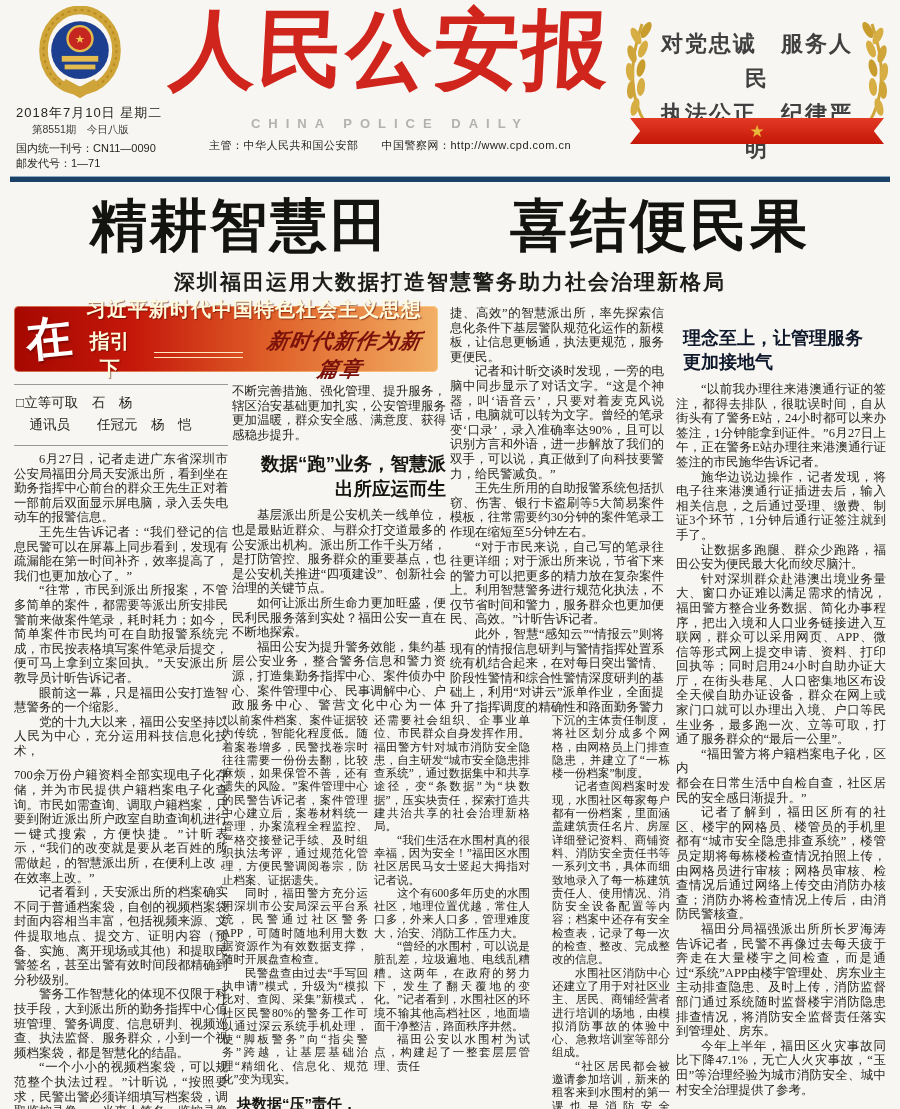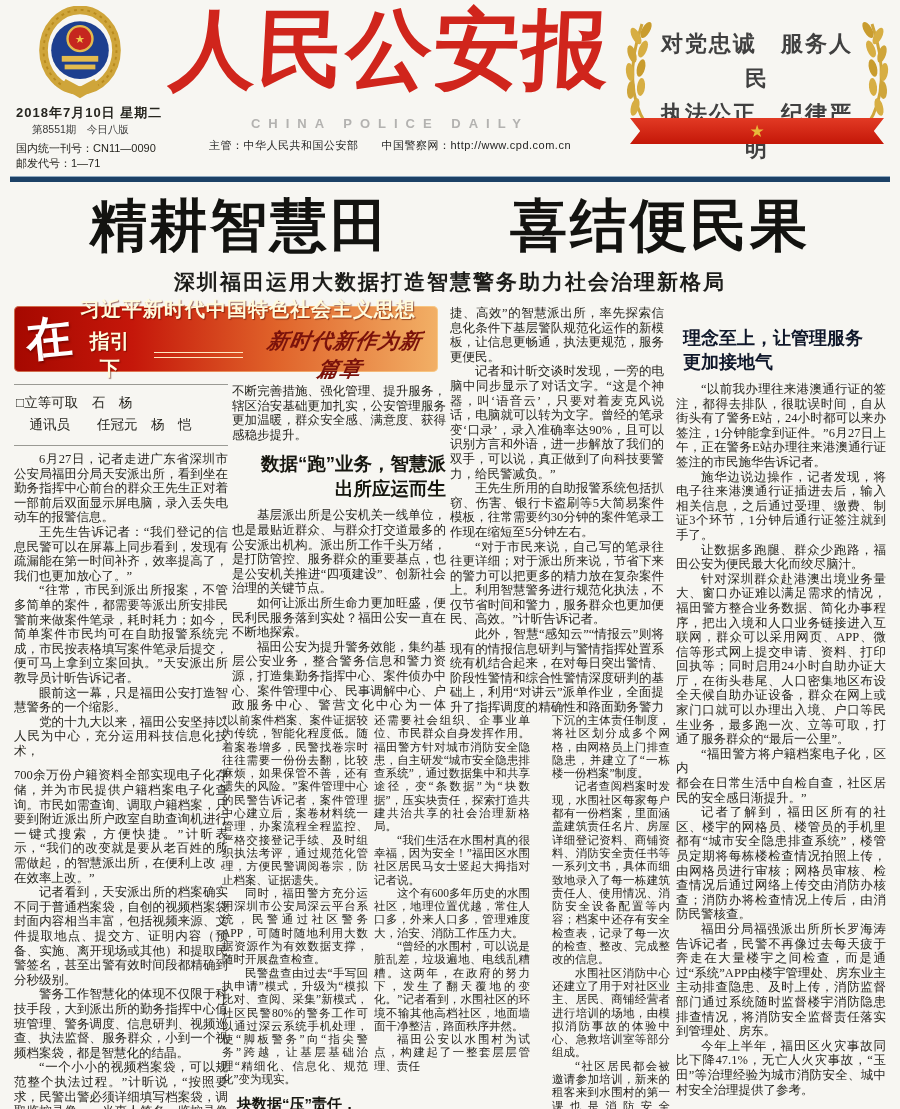--- a/index.html
+++ b/index.html
@@ -1,20 +1,20 @@
 <!DOCTYPE html>
 <html><head>
 <meta charset="utf-8">
 <style>
   html,body{margin:0;padding:0;background:#e8e8e6;}
   .paper{position:relative;width:900px;height:1109px;background:#f7f6f2;overflow:hidden;
          font-family:"Liberation Serif","DejaVu Serif",serif;color:#26251f;}
   
   .emblem{position:absolute;left:36px;top:6px;width:88px;height:96px;}
-  .date1{position:absolute;left:16px;top:104px;font-size:13px;font-weight:bold;letter-spacing:1px;font-family:"Liberation Sans",sans-serif;}
+  .date1{position:absolute;left:16px;top:104px;font-size:13px;font-weight:normal;letter-spacing:1px;font-family:"Liberation Sans",sans-serif;}
   .date2{position:absolute;left:32px;top:123px;font-size:10.5px;color:#3a3a3a;font-family:"Liberation Sans",sans-serif;}
   .issn{position:absolute;left:16px;top:141px;font-size:11px;font-family:"Liberation Sans",sans-serif;}
   .postal{position:absolute;left:16px;top:156px;font-size:11px;font-family:"Liberation Sans",sans-serif;}
   .title-block{position:absolute;left:150px;top:0;width:480px;text-align:center;}
   .nameplate{font-size:86px;line-height:100px;font-weight:bold;color:#d0251c;letter-spacing:2px;
              font-family:"Liberation Serif",serif;transform:skewX(-3deg);}
   .nameplate-en{font-size:13px;font-weight:bold;letter-spacing:8px;color:#b3b2b0;margin-top:16px;font-family:"Liberation Sans",sans-serif;}
   .mgmt-line{font-size:11px;color:#222;margin-top:7px;letter-spacing:0.5px;font-family:"Liberation Sans",sans-serif;}
   .motto{position:absolute;left:620px;top:12px;width:274px;height:132px;}
   .motto-text{position:absolute;left:30px;right:30px;top:14px;text-align:center;color:#404040;
@@ -31,21 +31,21 @@
             color:#131310;letter-spacing:3px;font-family:"Liberation Serif",serif;}
   .subhead{position:absolute;left:0;top:268px;width:900px;text-align:center;font-size:21px;font-weight:bold;
            color:#1d1d1a;letter-spacing:2px;}
   
   .banner{position:absolute;left:14px;top:306px;width:424px;height:66px;border-radius:5px;
           background:linear-gradient(90deg,#a50800 0%,#c5170a 28%,#e0632a 62%,#f2b066 100%);
           box-shadow:inset 0 0 0 1px rgba(255,230,170,.45);display:flex;align-items:center;padding:0 10px;box-sizing:border-box;}
   .banner-char{font-size:46px;color:#fff;font-weight:bold;font-family:"Liberation Serif",serif;
                transform:rotate(-6deg);text-shadow:1px 2px 2px rgba(80,0,0,.5);margin:0 8px 0 2px;}
   .banner-right{flex:1;}
-  .banner-line1{font-size:20px;font-weight:bold;color:#fffbdd;letter-spacing:1px;
+  .banner-line1{text-align:center;font-size:20px;font-weight:bold;color:#fffbdd;letter-spacing:1px;
                 font-family:"Liberation Sans",sans-serif;text-shadow:1px 1px 1px rgba(90,10,0,.6);}
   .banner-row2{display:flex;align-items:center;margin-top:4px;text-align:center;}
   .banner-line2{font-size:20px;font-weight:bold;color:#fffbdd;font-family:"Liberation Sans",sans-serif;
                 margin-left:4px;text-shadow:1px 1px 1px rgba(90,10,0,.6);}
   .banner-divider{width:104px;height:4px;border-top:1px solid #ffe9c0;border-bottom:1px solid #ffe9c0;margin:0 14px 0 18px;}
   .banner-callig{font-size:21px;font-weight:bold;font-style:italic;color:#7a120b;
                  transform:skewX(-10deg);font-family:"Liberation Serif",serif;letter-spacing:1px;}
   
   .tcol{position:absolute;overflow:hidden;font-size:12.5px;line-height:14.6px;text-align:justify;}
   .col1{left:14px;top:384px;width:214px;height:725px;}

